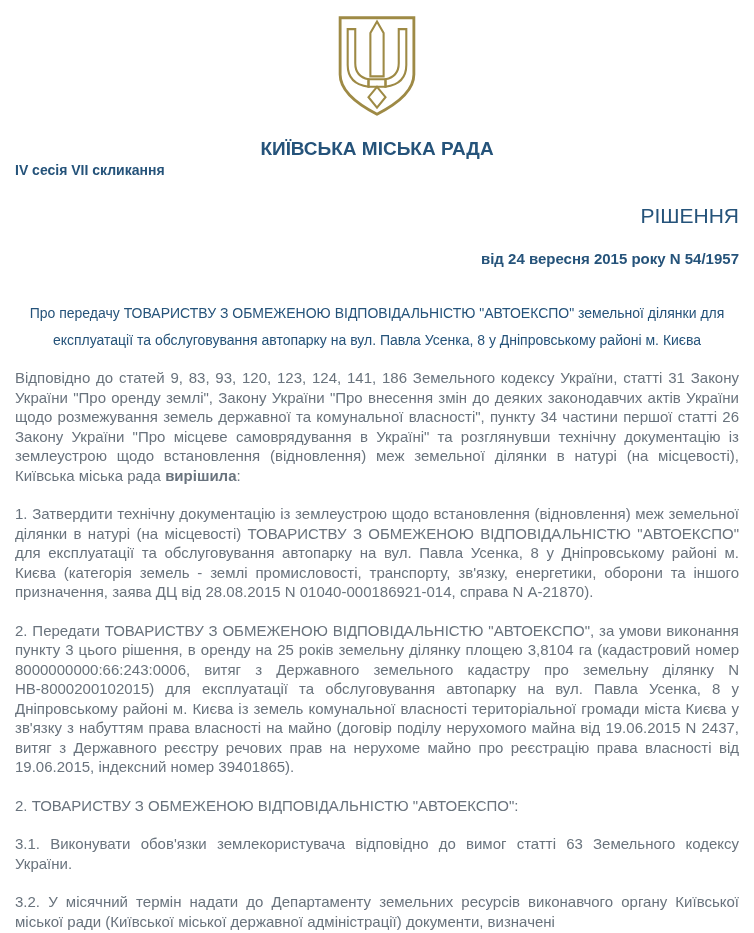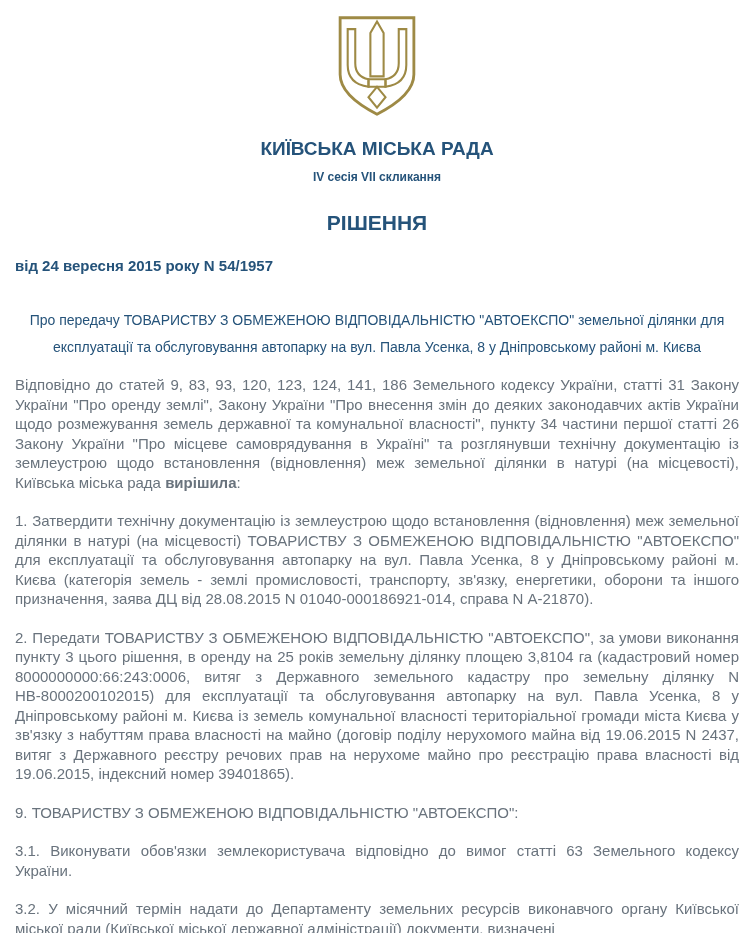--- a/index.html
+++ b/index.html
@@ -12,29 +12,29 @@
   .doc { padding: 14px 15px 0 15px; }
 
   .emblem-wrap { text-align: center; }
   .emblem-wrap svg { display: inline-block; }
 
   .org {
     text-align: center; color: #25537a; font-weight: bold;
     font-size: 19px; line-height: 22px; margin-top: 16px;
   }
   .session {
-    text-align: center; color: #25537a; font-weight: bold;
-    font-size: 12px; line-height: 18px; margin-top: 8px;
+    text-align: left; color: #25537a; font-weight: bold;
+    font-size: 14px; line-height: 18px; margin-top: 1px;
   }
   .doctype {
-    text-align: center; color: #25537a; font-weight: bold;
+    text-align: right; color: #25537a; font-weight: normal;
     font-size: 21px; line-height: 24px; margin-top: 25px;
   }
   .dateline {
-    text-align: left; color: #25537a; font-weight: bold;
+    text-align: right; color: #25537a; font-weight: bold;
     font-size: 15px; line-height: 18px; margin-top: 22px;
   }
   .title {
     text-align: center; color: #25537a; font-weight: normal;
     font-size: 14px; line-height: 27px;
     max-width: 706px; margin: 32px auto 0 auto;
   }
   .bodytext {
     margin-top: 14px;
     color: #69737d;
@@ -71,21 +71,21 @@
   <div class="title">Про передачу ТОВАРИСТВУ З ОБМЕЖЕНОЮ ВІДПОВІДАЛЬНІСТЮ "АВТОЕКСПО" земельної ділянки для експлуатації та обслуговування автопарку на вул. Павла Усенка, 8 у Дніпровському районі м. Києва</div>
 
   <div class="bodytext">
 
     <p><span>Відповідно до статей 9, 83, 93, 120, 123, 124, 141, 186 Земельного кодексу України, статті 31 Закону України "Про оренду землі", Закону України "Про внесення змін до деяких законодавчих актів України щодо розмежування земель державної та комунальної власності", пункту 34 частини першої статті 26 Закону України "Про місцеве самоврядування в Україні" та розглянувши технічну документацію із землеустрою щодо встановлення (відновлення) меж земельної ділянки в натурі (на місцевості), Київська міська рада </span><span class="b">вирішила</span><span>:</span></p>
 
     <p>1. Затвердити технічну документацію із землеустрою щодо встановлення (відновлення) меж земельної ділянки в натурі (на місцевості) ТОВАРИСТВУ З ОБМЕЖЕНОЮ ВІДПОВІДАЛЬНІСТЮ "АВТОЕКСПО" для експлуатації та обслуговування автопарку на вул. Павла Усенка, 8 у Дніпровському районі м. Києва (категорія земель - землі промисловості, транспорту, зв'язку, енергетики, оборони та іншого призначення, заява ДЦ від 28.08.2015 N 01040-000186921-014, справа N А-21870).</p>
 
     <p>2. Передати ТОВАРИСТВУ З ОБМЕЖЕНОЮ ВІДПОВІДАЛЬНІСТЮ "АВТОЕКСПО", за умови виконання пункту 3 цього рішення, в оренду на 25 років земельну ділянку площею 3,8104 га (кадастровий номер 8000000000:66:243:0006, витяг з Державного земельного кадастру про земельну ділянку N НВ-8000200102015) для експлуатації та обслуговування автопарку на вул. Павла Усенка, 8 у Дніпровському районі м. Києва із земель комунальної власності територіальної громади міста Києва у зв'язку з набуттям права власності на майно (договір поділу нерухомого майна від 19.06.2015 N 2437, витяг з Державного реєстру речових прав на нерухоме майно про реєстрацію права власності від 19.06.2015, індексний номер 39401865).</p>
 
-    <p>9. ТОВАРИСТВУ З ОБМЕЖЕНОЮ ВІДПОВІДАЛЬНІСТЮ "АВТОЕКСПО":</p>
+    <p>2. ТОВАРИСТВУ З ОБМЕЖЕНОЮ ВІДПОВІДАЛЬНІСТЮ "АВТОЕКСПО":</p>
 
     <p>3.1. Виконувати обов'язки землекористувача відповідно до вимог статті 63 Земельного кодексу України.</p>
 
     <p>3.2. У місячний термін надати до Департаменту земельних ресурсів виконавчого органу Київської міської ради (Київської міської державної адміністрації) документи, визначені</p>
 
   </div>
 
 </div>
 
 </body></html>

